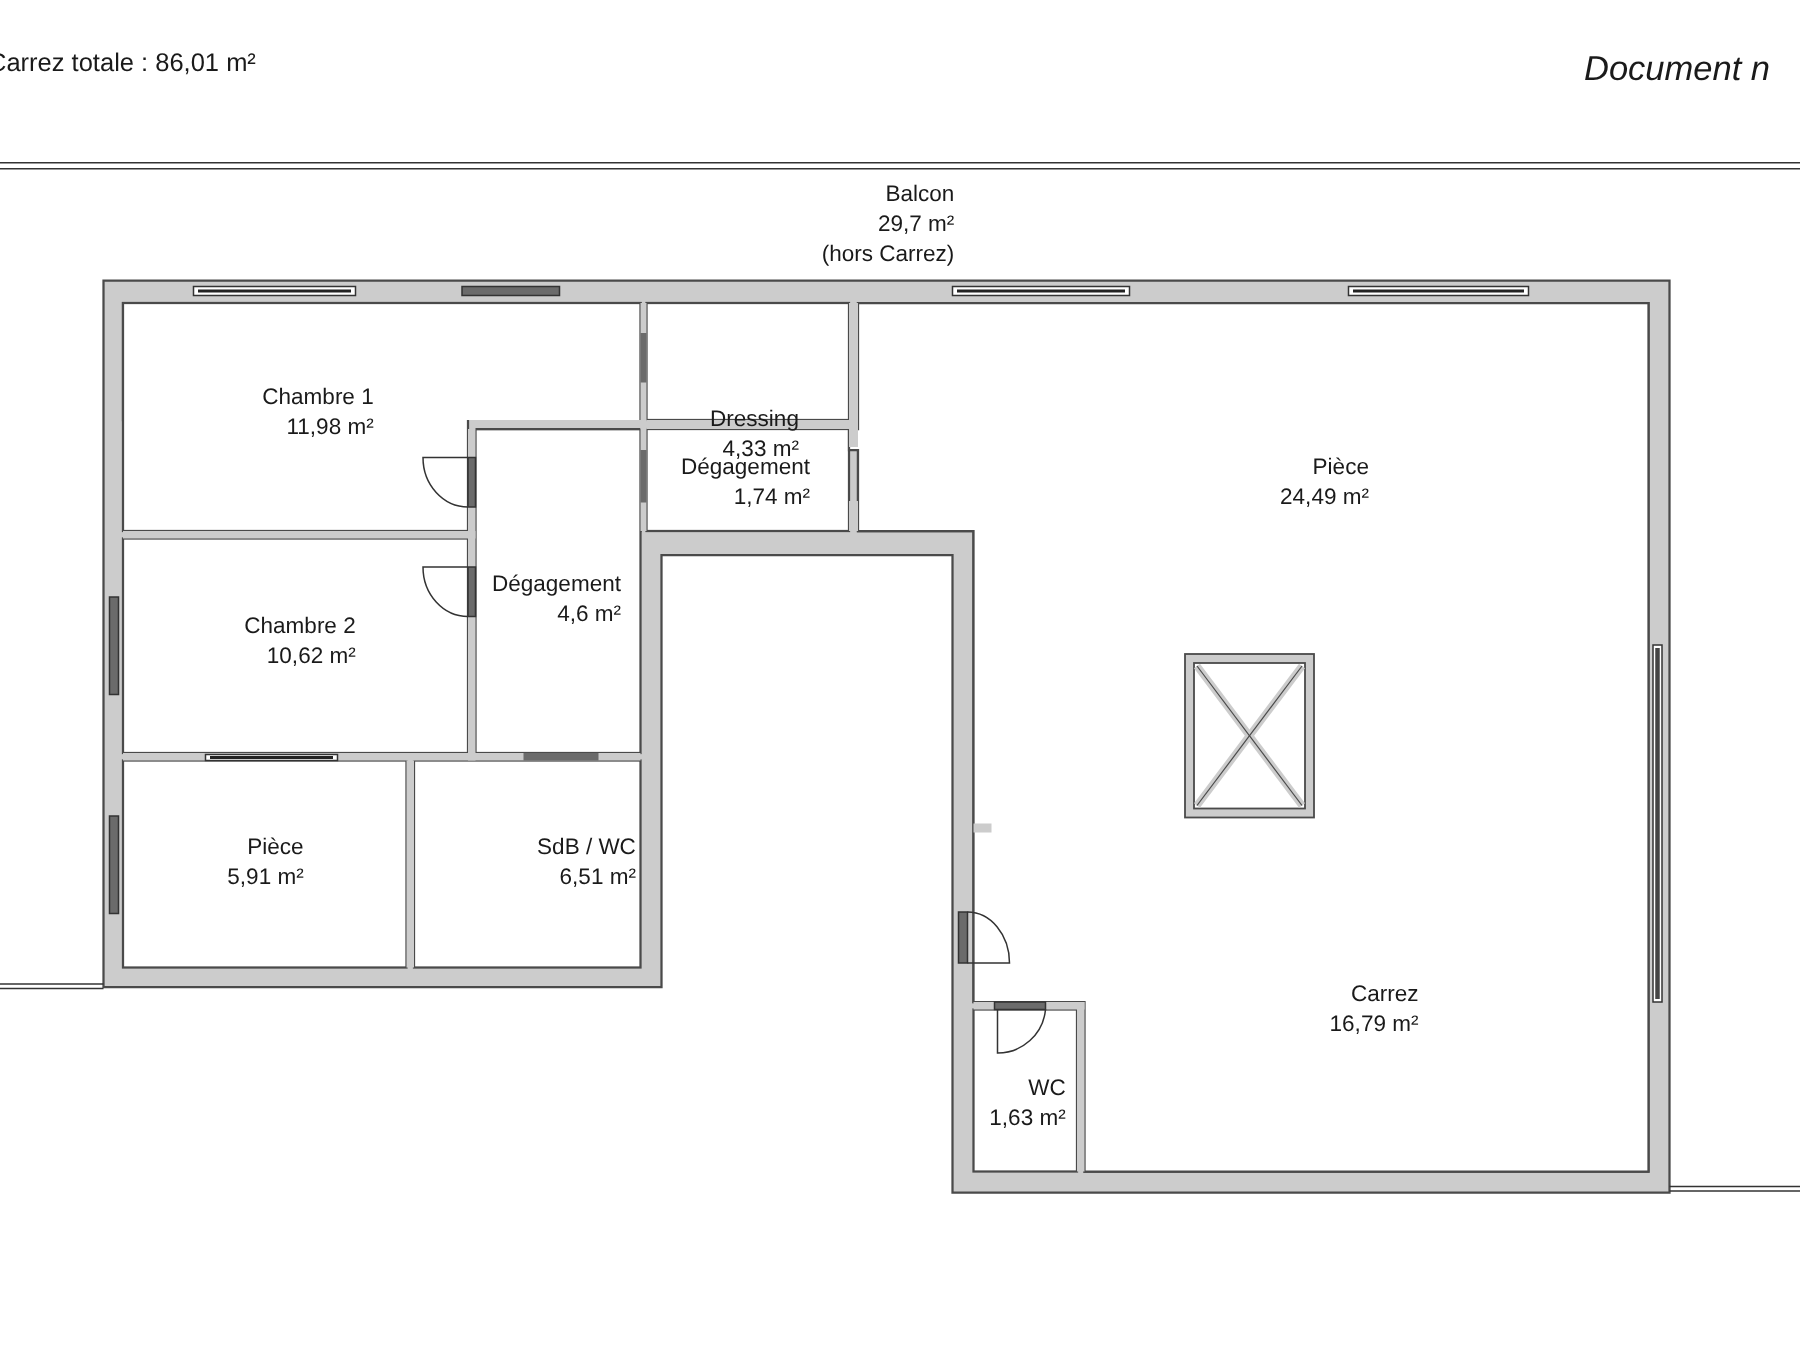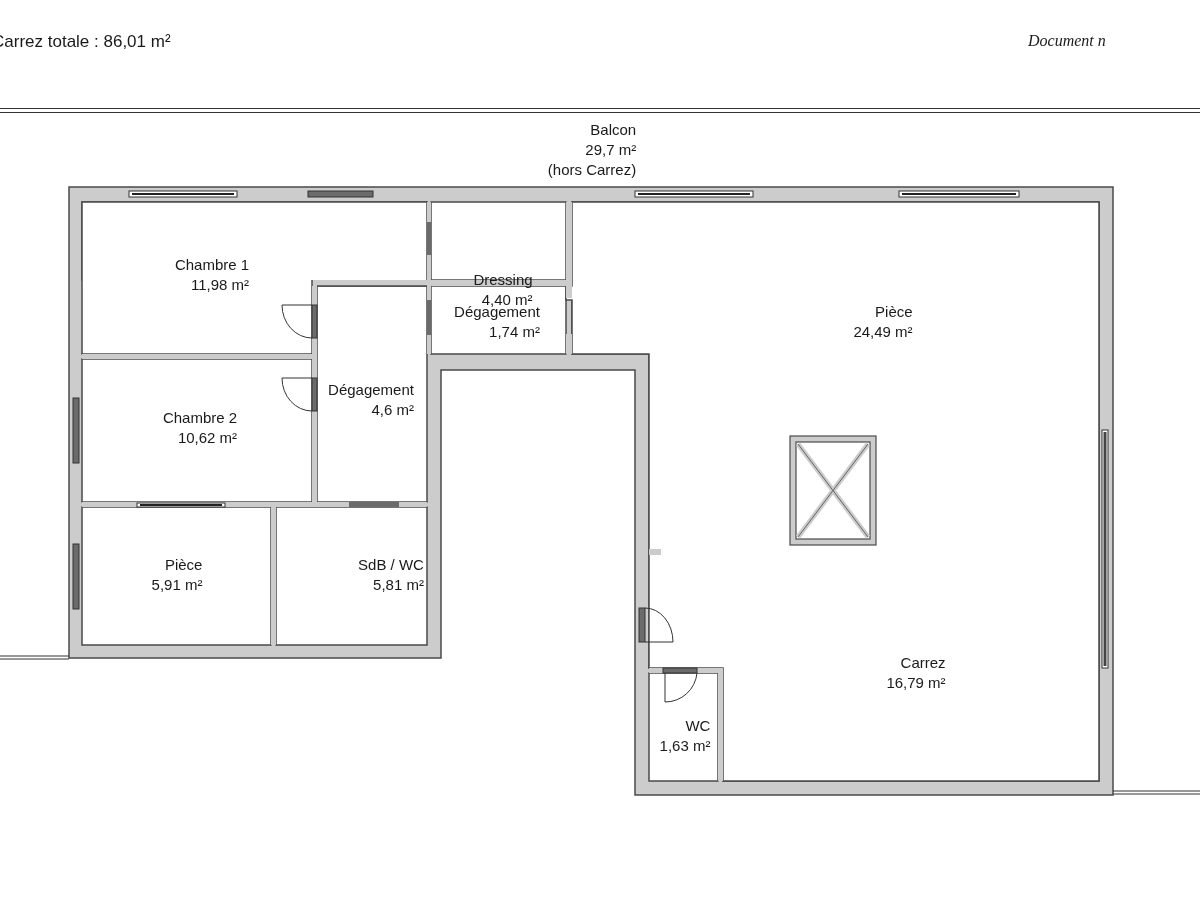--- a/index.html
+++ b/index.html
@@ -1,19 +1,19 @@
 <!DOCTYPE html>
 <html><head>
 <meta charset="utf-8">
 <style>
   html, body { margin:0; padding:0; background:#ffffff; }
   body { width:1200px; height:900px; position:relative; overflow:hidden;
          font-family:"Liberation Sans","DejaVu Sans",sans-serif; color:#1a1a1a; }
   .header-left { position:absolute; left:-8px; top:32px; font-size:17px; color:#1a1a1a; white-space:nowrap; }
-  .header-right { position:absolute; left:1028px; top:32px; font-size:16px; font-style:italic; white-space:nowrap;font-family:Liberation Serif, serif; }
+  .header-right { position:absolute; left:1056px; top:32px; font-size:23px; font-style:italic; white-space:nowrap; }
   .rule { position:absolute; left:0; width:1200px; height:1px; background:#333; }
   .plan { position:absolute; left:0; top:0; width:1200px; height:900px; }
   .label { position:absolute; text-align:right; font-size:15px; line-height:20px; color:#1a1a1a; transform:translateX(-50%); white-space:nowrap; }
   svg { position:absolute; left:0; top:0; }
 </style>
 </head>
 <body>
 
 <div class="header-left">Carrez totale : 86,01 m²</div>
 <div class="header-right">Document n</div>
@@ -117,21 +117,21 @@
     <div>29,7 m²</div>
     <div>(hors Carrez)</div>
   </div>
 
   <div class="label" style="left:212px; top:255px;">
     <div>Chambre 1</div>
     <div>11,98 m²</div>
   </div>
   <div class="label" style="left:503px; top:222px;margin-top:48px;">
     <div>Dressing</div>
-    <div>4,40 m²</div>
+    <div>4,33 m²</div>
   </div>
   <div class="label" style="left:497px; top:302px;">
     <div>Dégagement</div>
     <div>1,74 m²</div>
   </div>
   <div class="label" style="left:883px; top:302px;">
     <div>Pièce</div>
     <div>24,49 m²</div>
   </div>
   <div class="label" style="left:200px; top:408px;">
@@ -141,21 +141,21 @@
   <div class="label" style="left:371px; top:380px;">
     <div>Dégagement</div>
     <div>4,6 m²</div>
   </div>
   <div class="label" style="left:177px; top:555px;">
     <div>Pièce</div>
     <div>5,91 m²</div>
   </div>
   <div class="label" style="left:349px; top:555px;margin-left:42px;">
     <div>SdB / WC</div>
-    <div>5,81 m²</div>
+    <div>6,51 m²</div>
   </div>
   <div class="label" style="left:916px; top:653px;">
     <div>Carrez</div>
     <div>16,79 m²</div>
   </div>
   <div class="label" style="left:685px; top:716px;">
     <div>WC</div>
     <div>1,63 m²</div>
   </div>
 </div>

